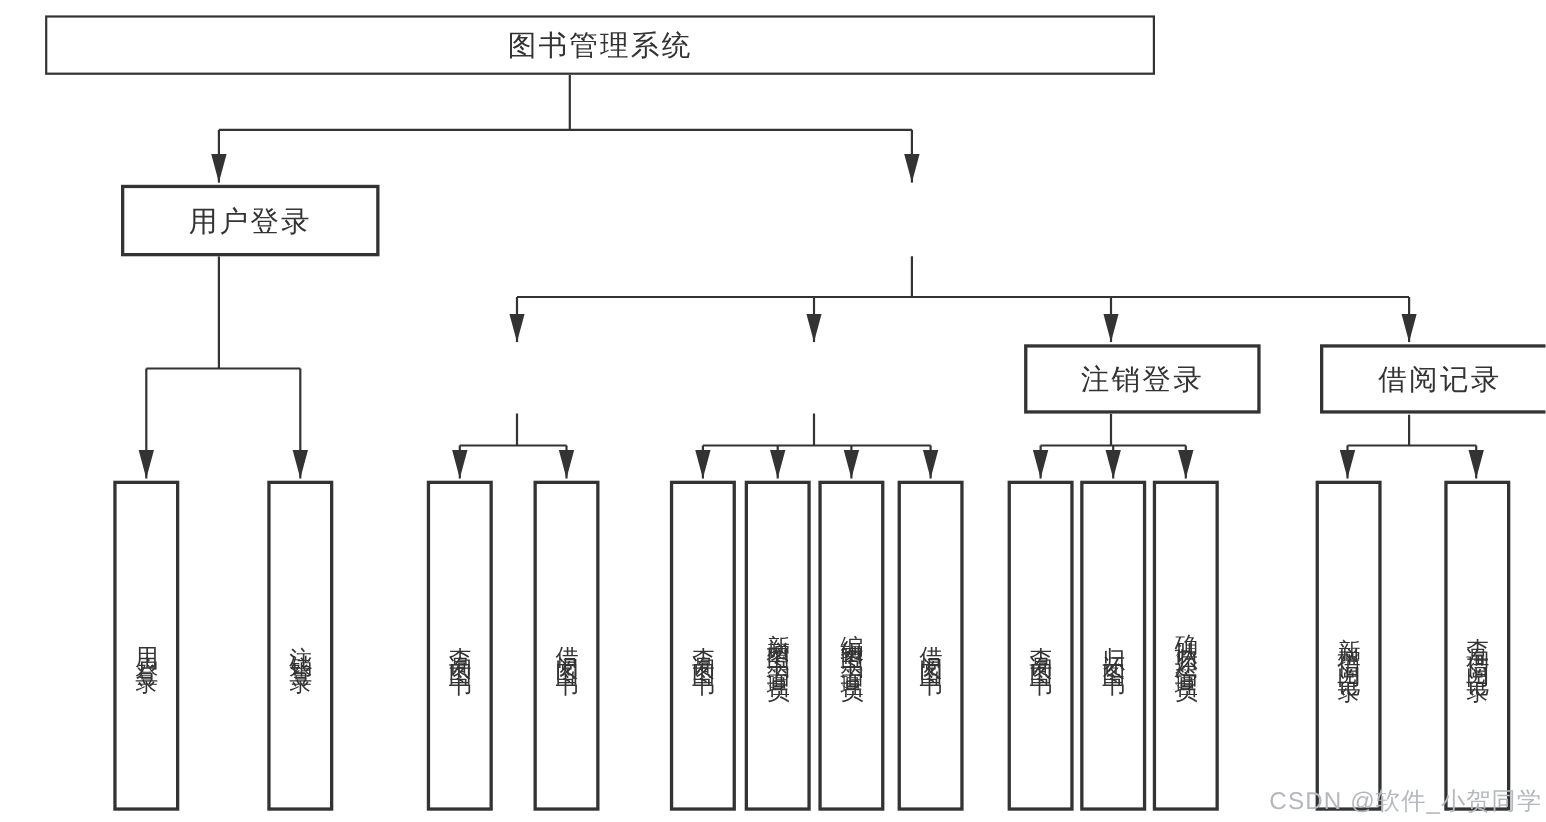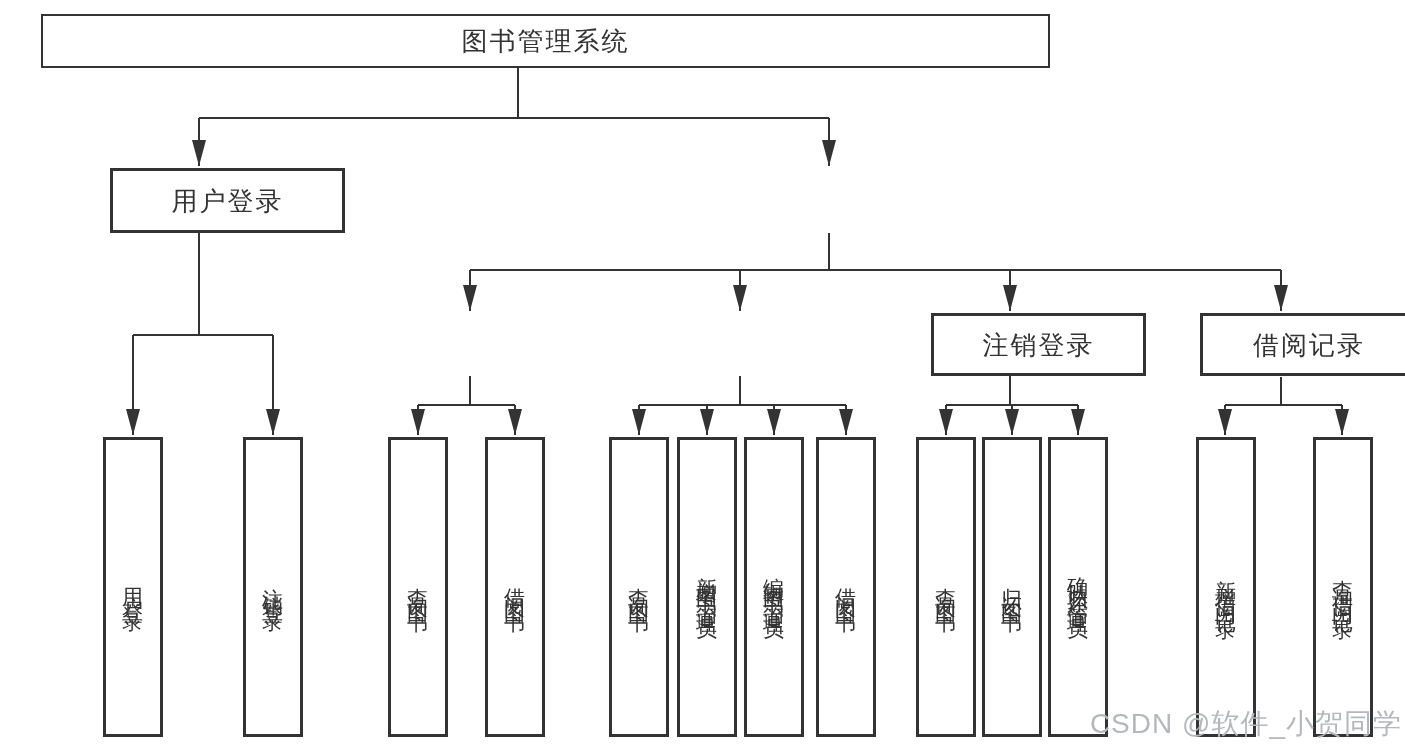--- a/index.html
+++ b/index.html
@@ -18,21 +18,21 @@
   .root{left:13px;top:14px;width:1009px;height:54px;border-width:2px;}
   .lvl2{top:168px;width:235px;height:65px;}
   .lvl3{top:313px;width:215px;height:63px;}
   .vbox{
     position:absolute;top:437px;width:60px;height:300px;box-sizing:border-box;
     border:3px solid #333333;background:#ffffff;
     display:flex;align-items:center;justify-content:center;
     writing-mode:vertical-rl;font-size:21px;letter-spacing:8px;line-height:1;
   }
   .watermark{
-    position:absolute;right:3px;bottom:4px;font-size:28px;letter-spacing:1px;
+    position:absolute;right:3px;bottom:4px;font-size:22px;letter-spacing:1px;
     color:#b4b8bc;white-space:nowrap;
   }
 </style>
 </head>
 <body>
 
 <div class="canvas">
 
   <svg class="connectors" viewBox="0 0 1405 747" xmlns="http://www.w3.org/2000/svg" aria-hidden="true">
     <defs>

